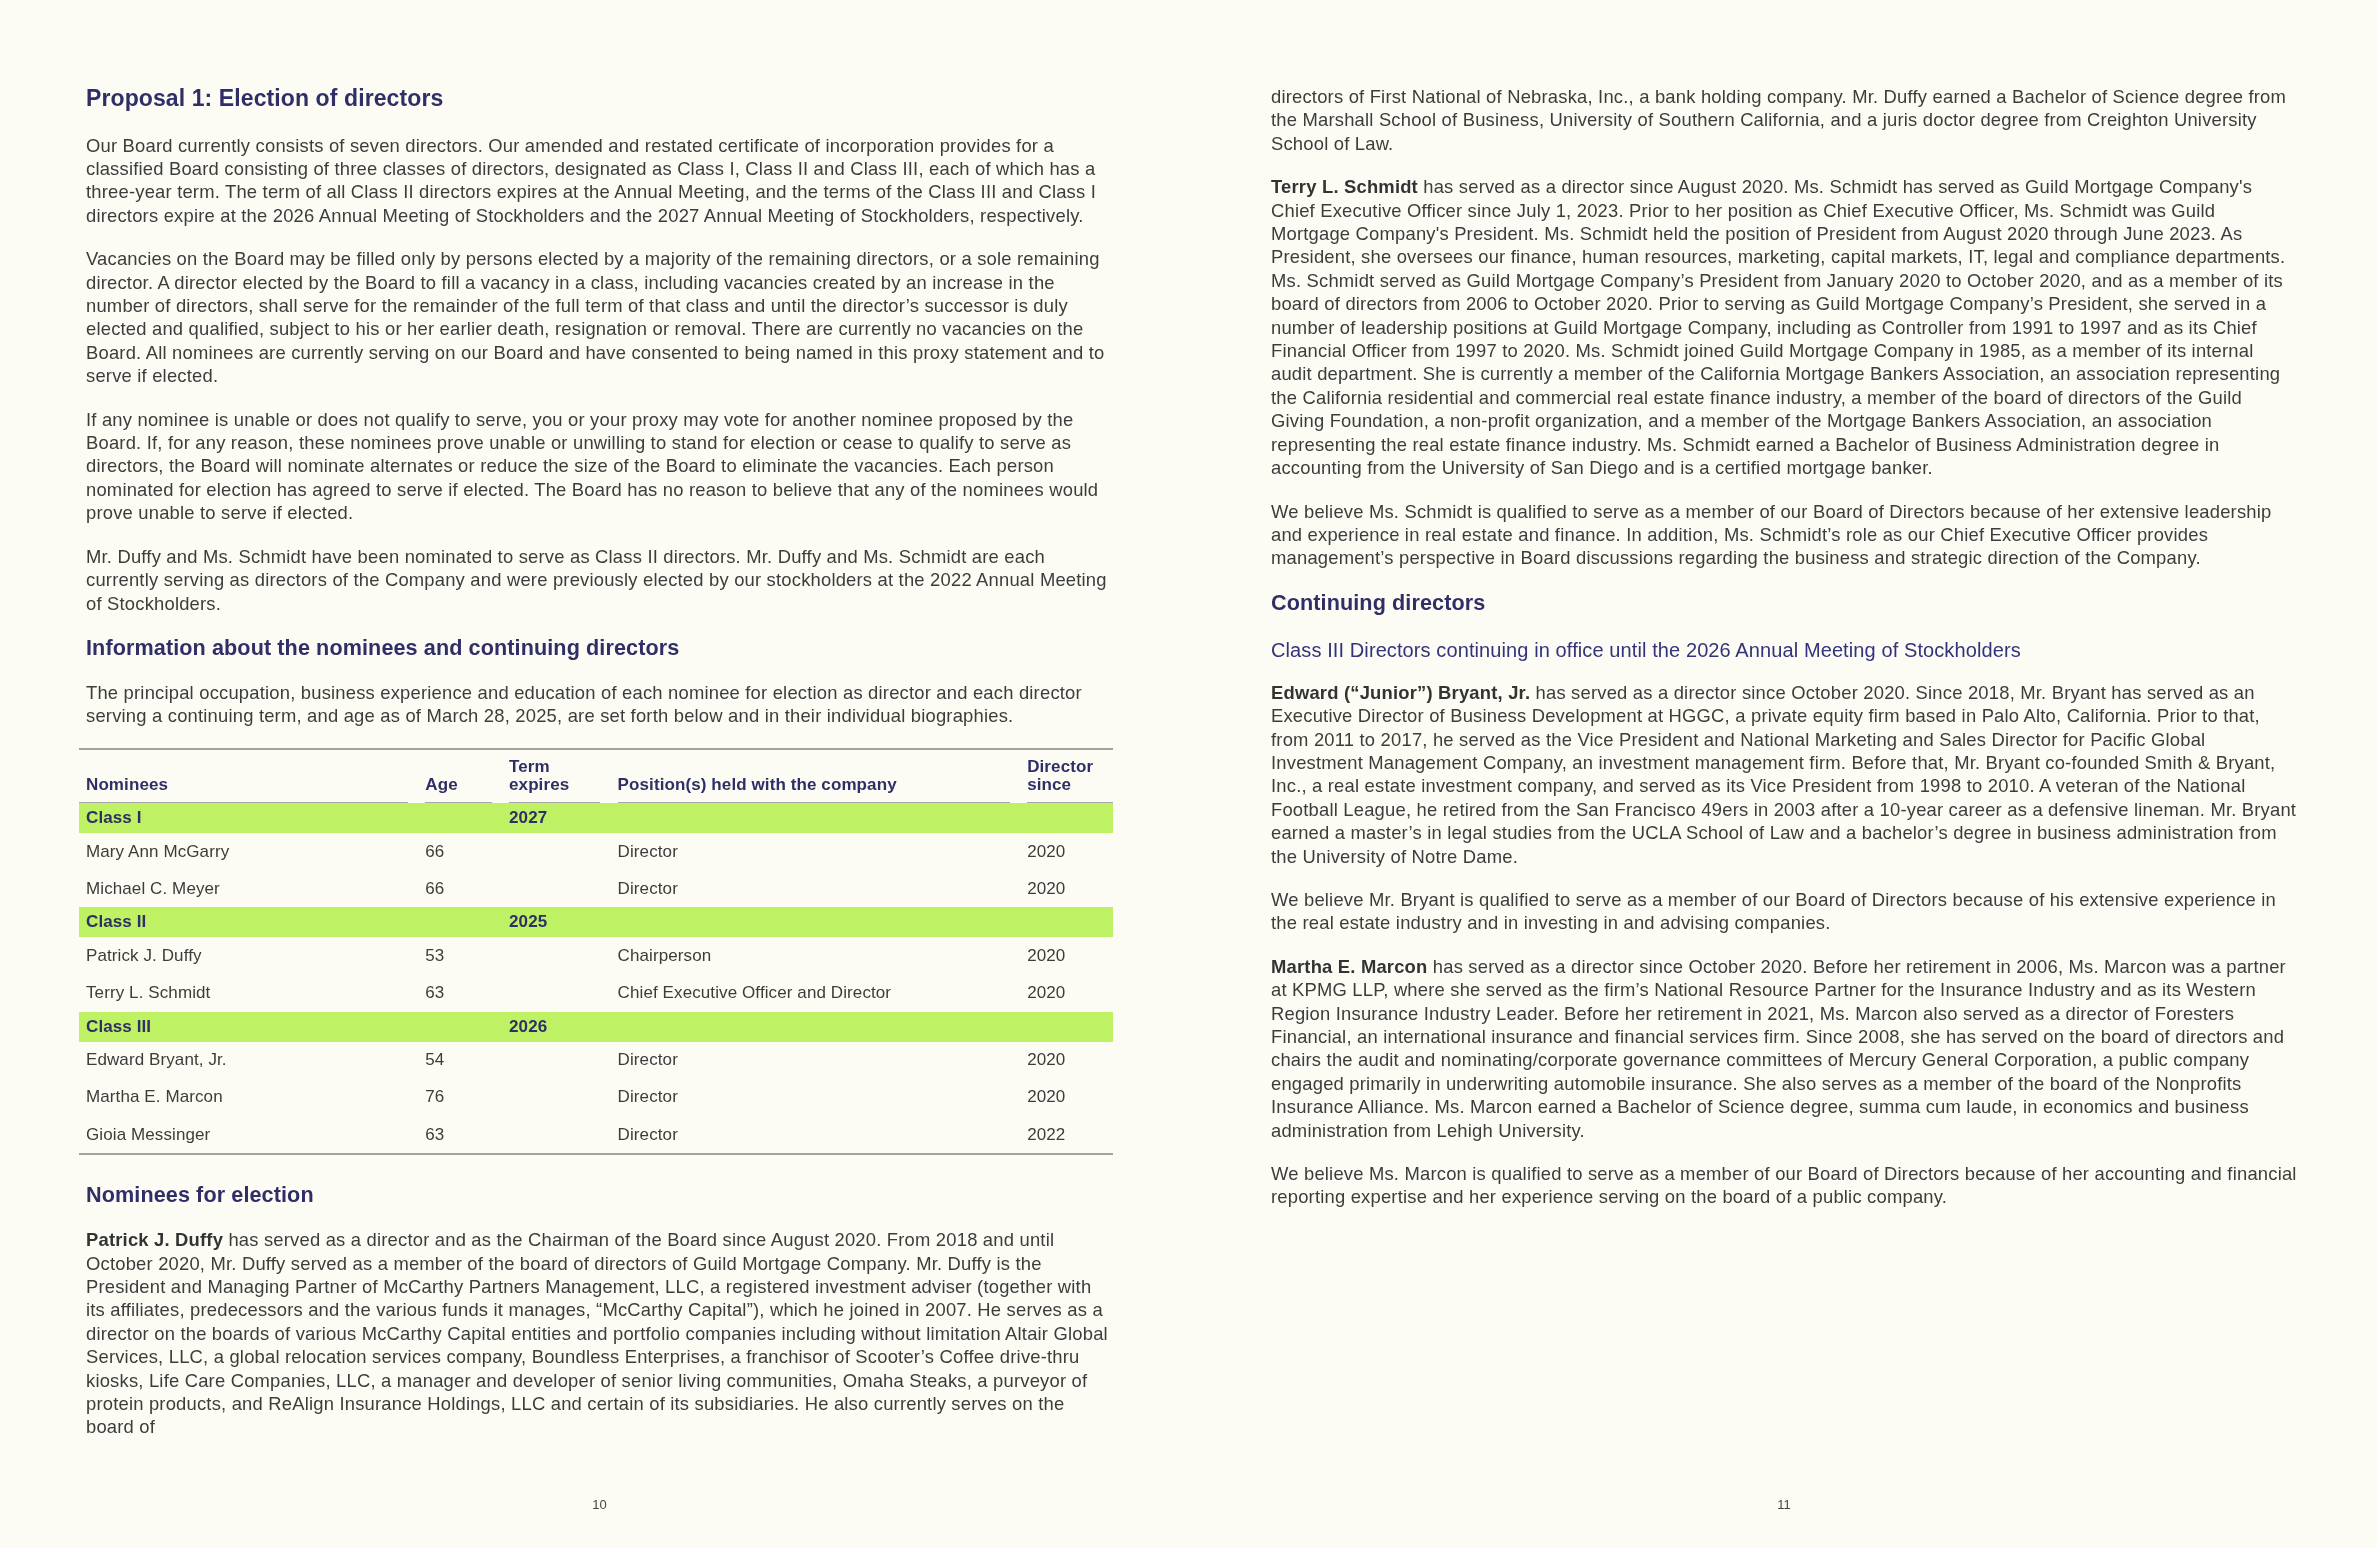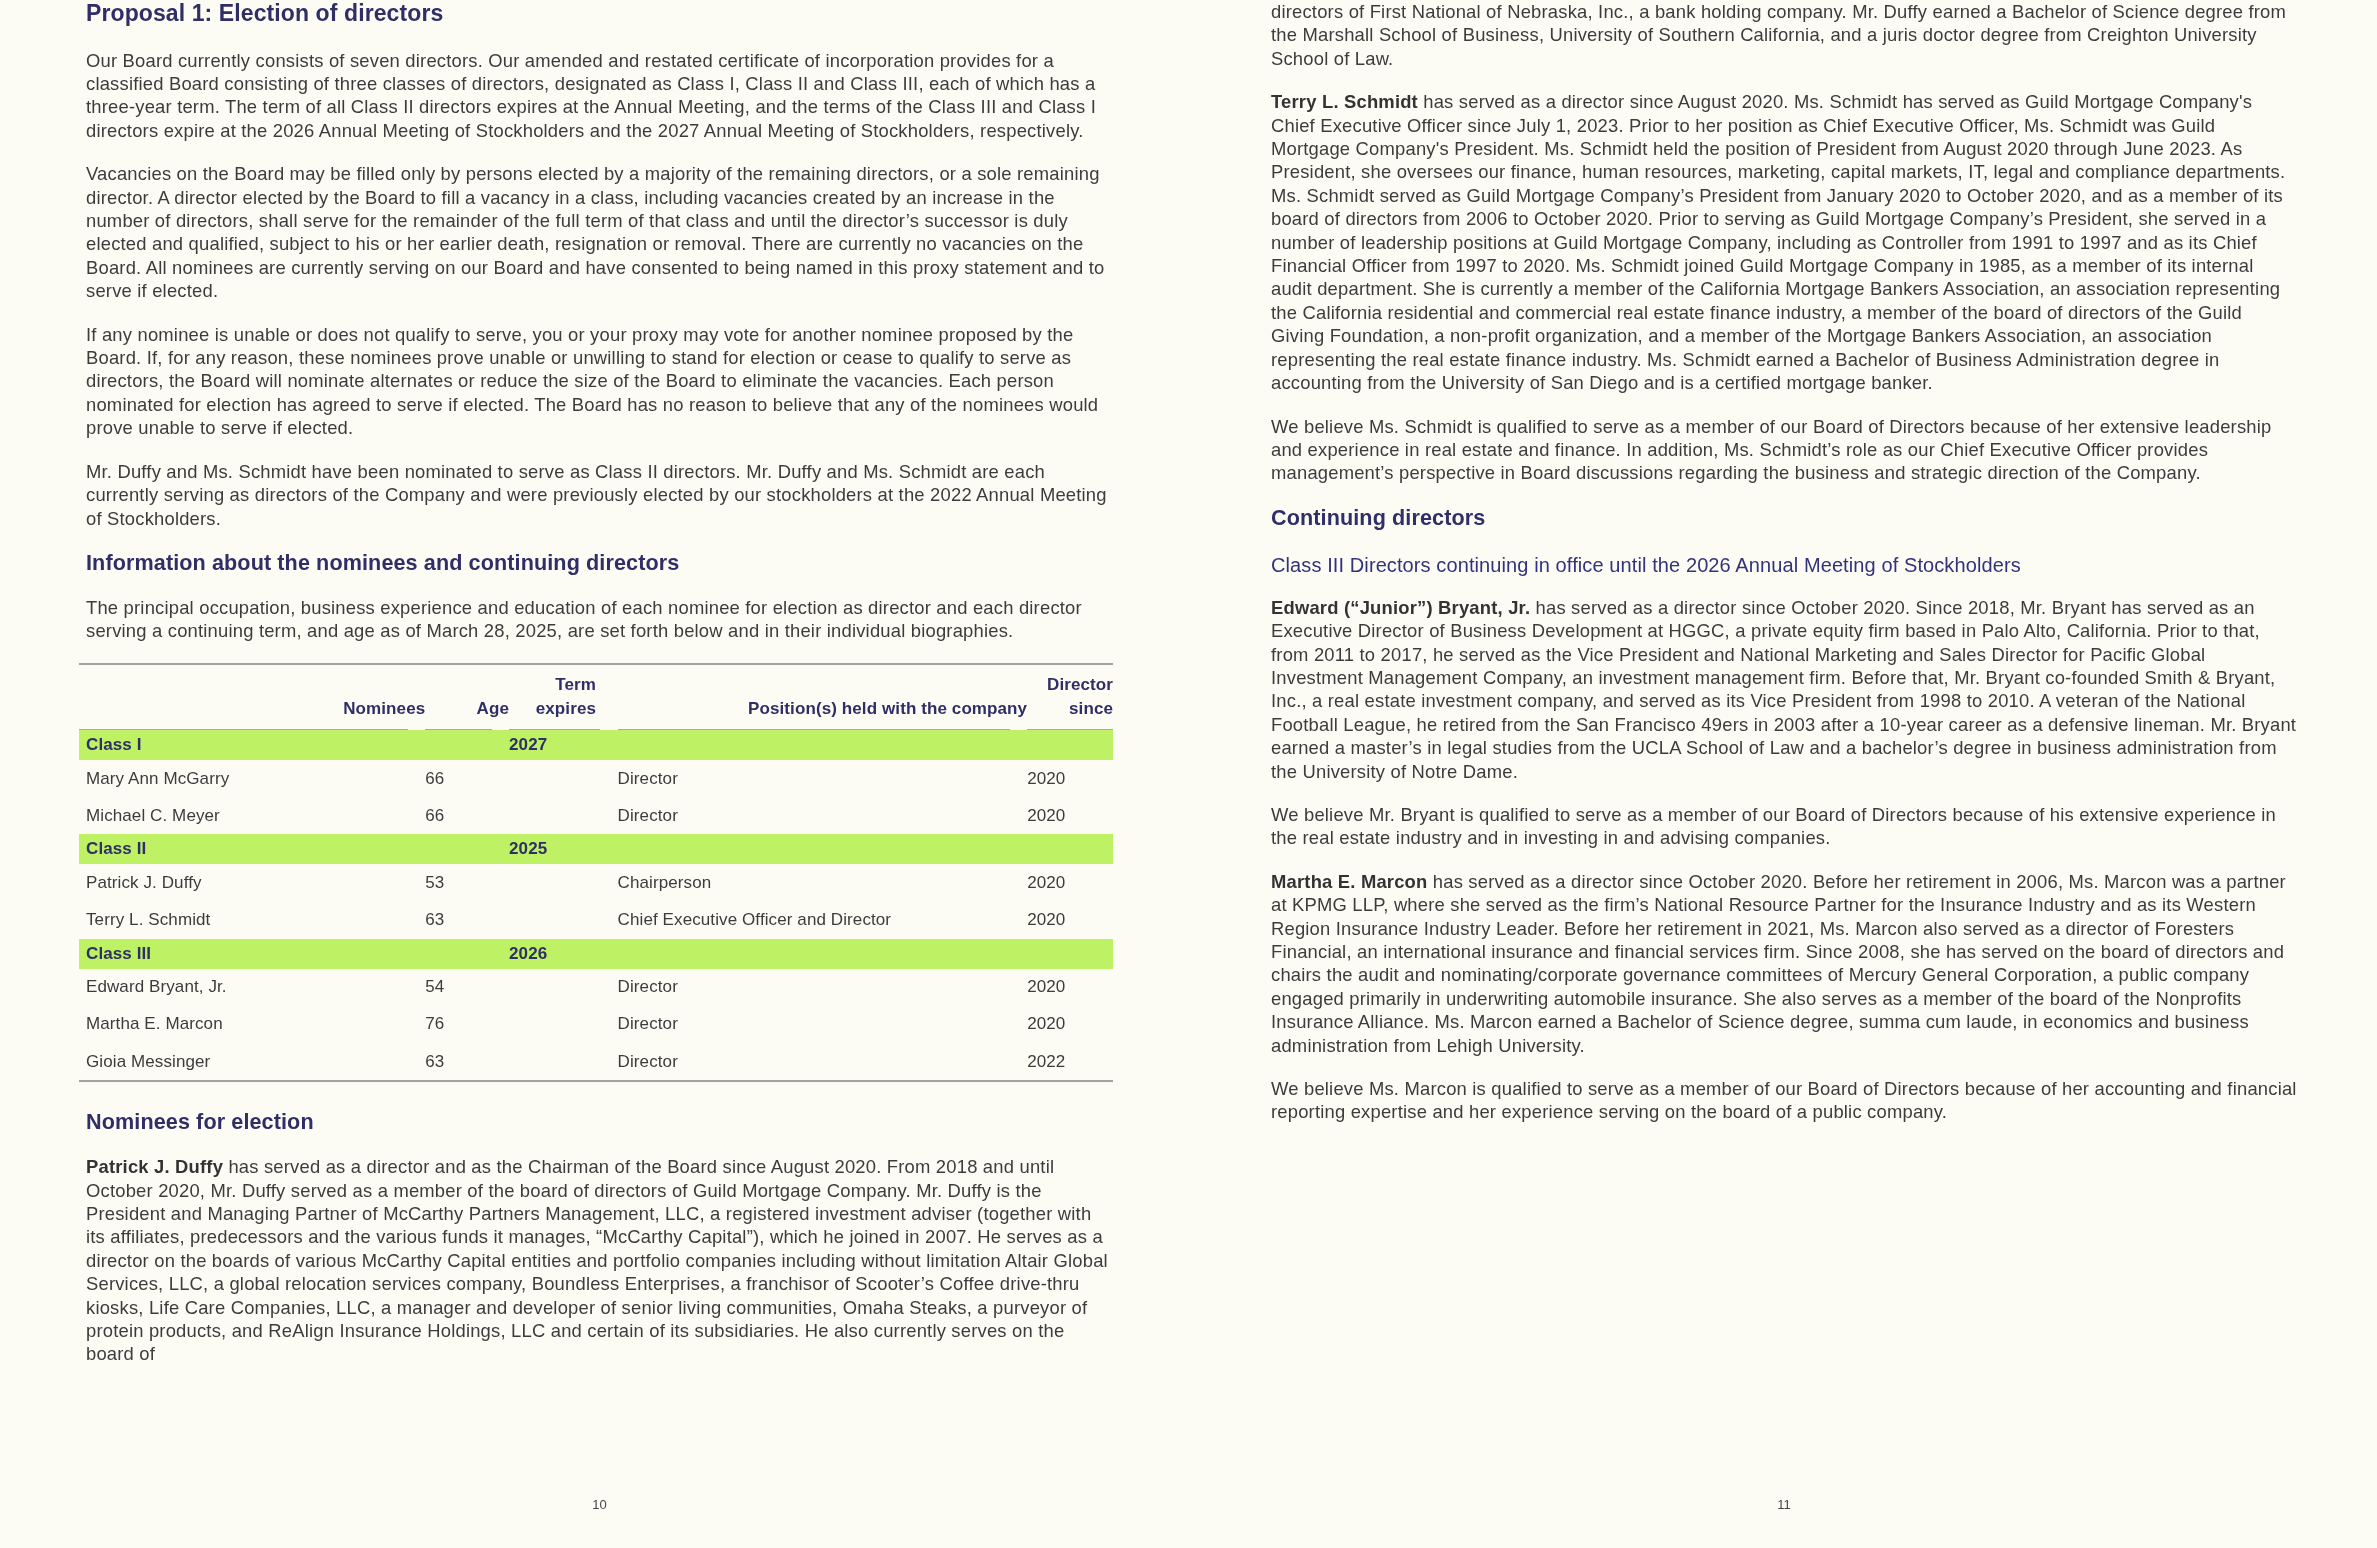--- a/index.html
+++ b/index.html
@@ -6,21 +6,21 @@
   body {
     width: 2377px; height: 1549px;
     background: #fcfcf5;
     font-family: "Liberation Sans", "DejaVu Sans", sans-serif;
     color: #3c3c3c;
     position: relative;
     overflow: hidden;
   }
   .page {
     position: absolute; top: 0; height: 1549px;
-    box-sizing: border-box; 
+    box-sizing: border-box; padding-top: 85px;
   }
   #page-left  { left: 86px;  width: 1027px; }
   #page-right { left: 1271px; width: 1026px; }
 
   h1 {
     font-size: 23px; color: #302e66; margin: 0 0 21.6px 0;
     letter-spacing: 0.1px; font-weight: bold;
   }
   h2 {
     font-size: 21.6px; color: #302e66; margin: 8.6px 0 20px 0;
@@ -39,23 +39,23 @@
   table.directors {
     border-collapse: collapse;
     width: calc(100% + 7.2px);
     margin: 2.9px 0 27px -7.2px;
     border-top: 2.9px solid #a2a2a2;
     border-bottom: 2.2px solid #a2a2a2;
     font-size: 17px;
     letter-spacing: 0.1px;
   }
   table.directors th {
-    text-align: right; vertical-align: bottom;
+    text-align: left; vertical-align: bottom;
     color: #302e66; font-weight: bold;
-    padding: 8.6px 0 8.6px 0; line-height: 24px;
+    padding: 8.6px 0 8.6px 0; line-height: 18px;
     position: relative;
     margin-top: 40px;
   }
   table.directors th::after {
     content: ""; position: absolute; left: 0; right: 17.3px; bottom: 0;
     border-bottom: 1.4px solid #a8a8a8;
   }
   table.directors th:last-child::after { right: 0; }
   table.directors th:first-child, table.directors td:first-child { padding-left: 7.2px; }
   table.directors th.col-term { padding-right: 21.6px; }

